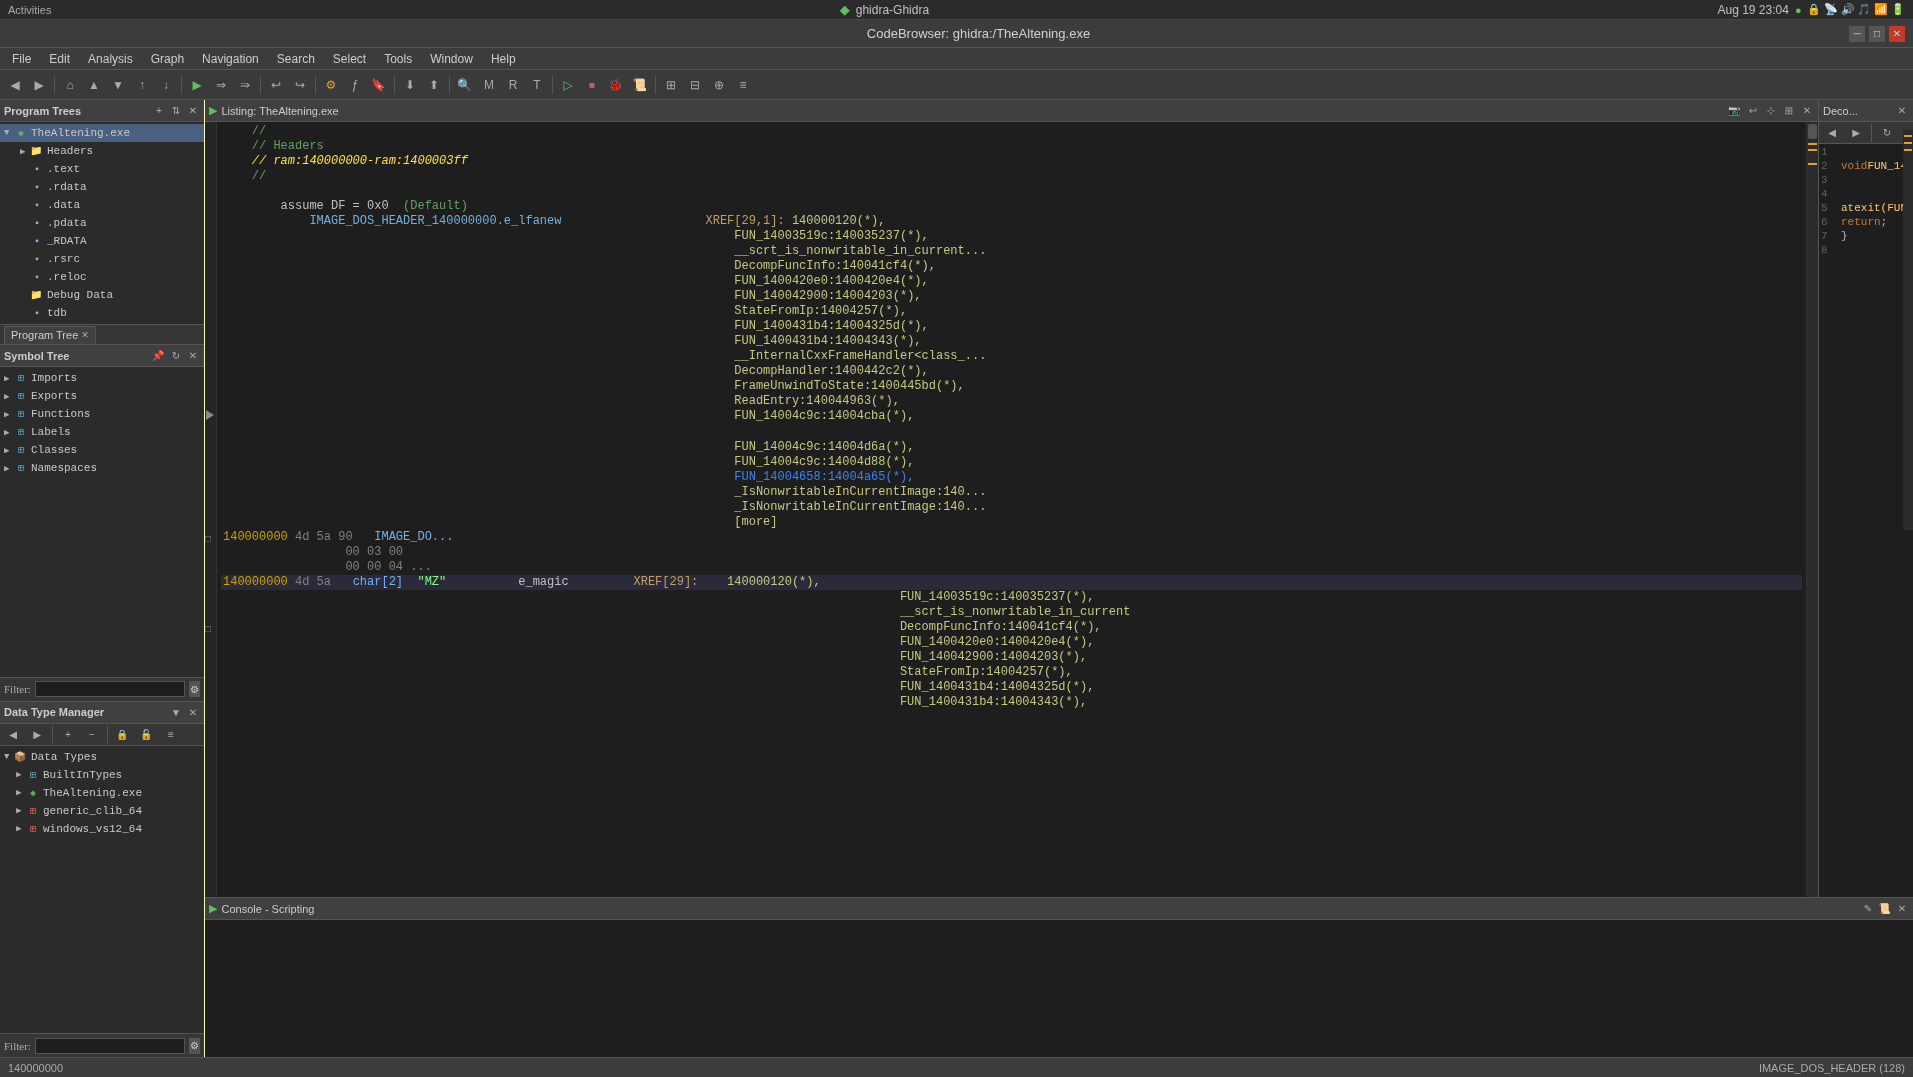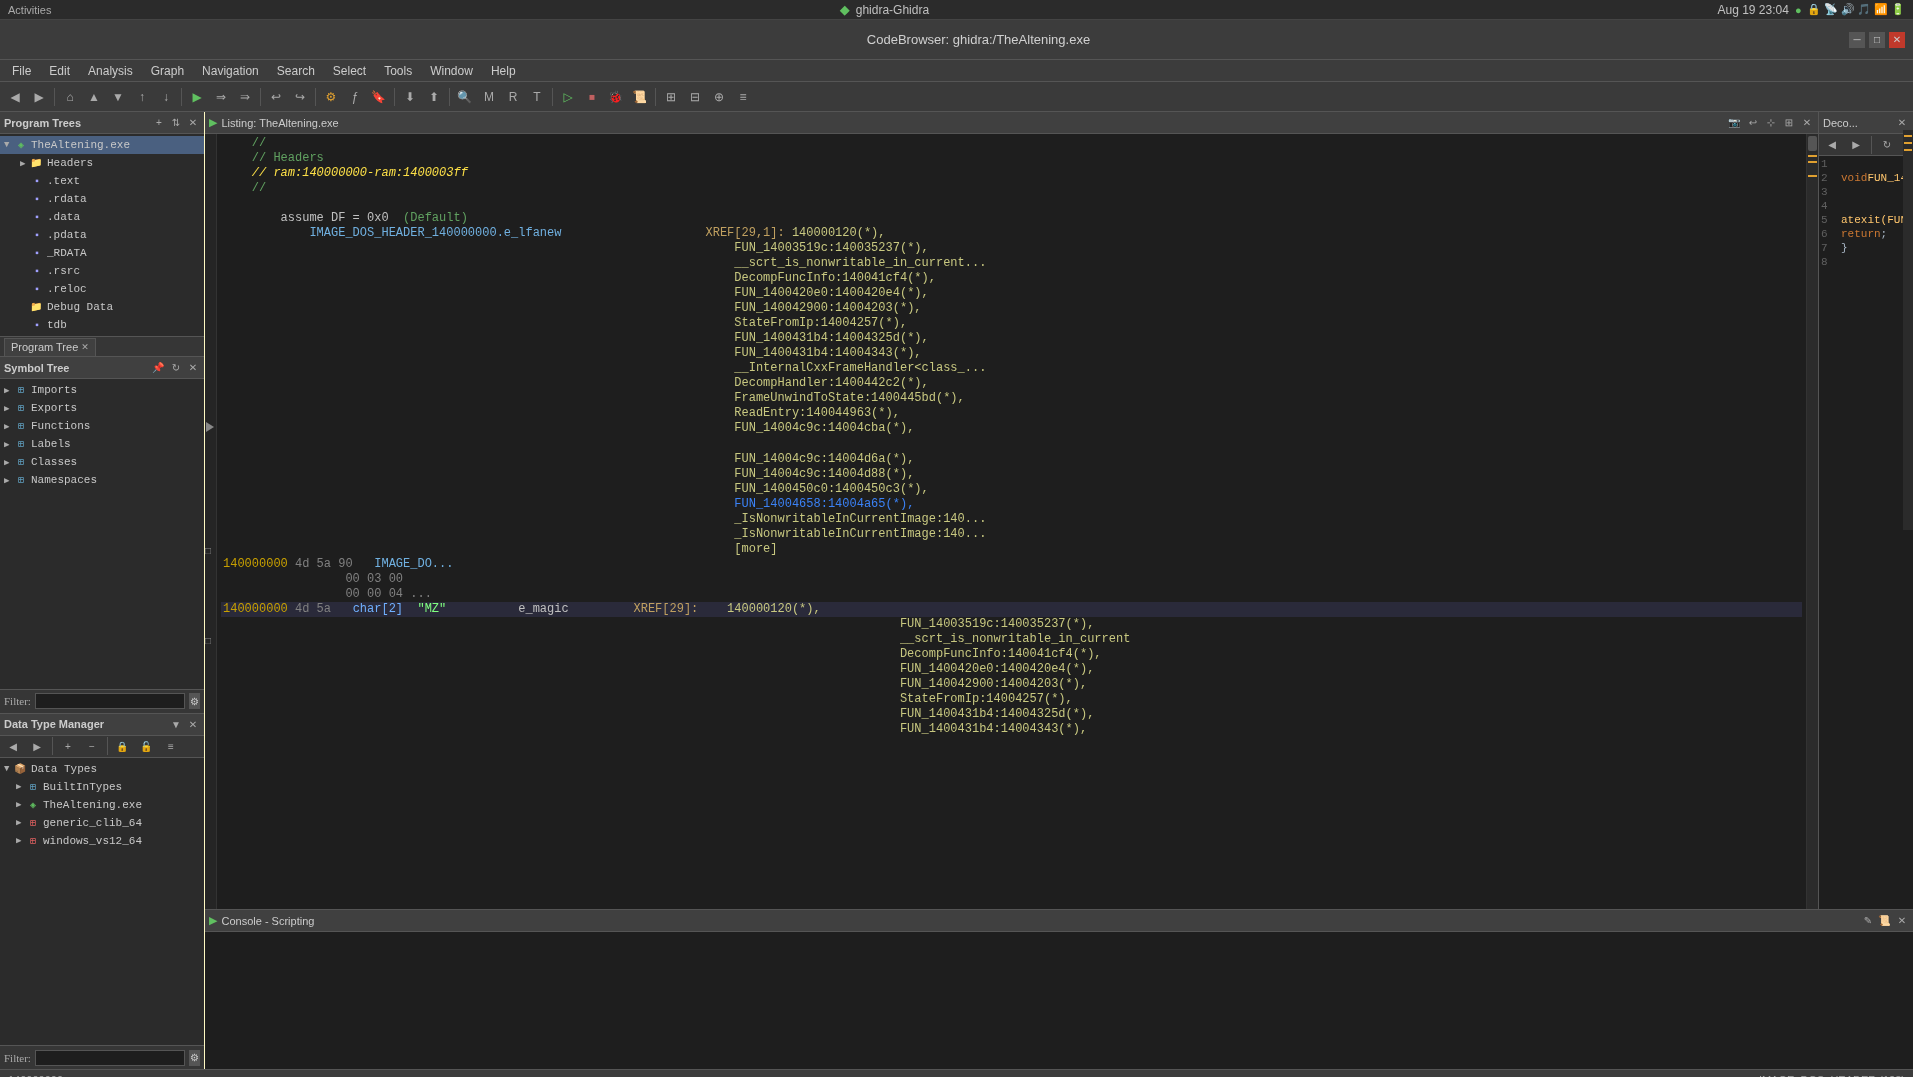--- a/index.html
+++ b/index.html
@@ -8,21 +8,21 @@
       font-size: 12px;
       background: #2b2b2b;
       color: #c0c0c0;
       width: 1913px;
       height: 1077px;
       overflow: hidden;
     }
 
     
     #titlebar {
-      height: 40px;
+      height: 28px;
       background: #3c3c3c;
       display: flex;
       align-items: center;
       justify-content: space-between;
       padding: 0 8px;
       border-bottom: 1px solid #555;
     }
     #titlebar .title {
       color: #d0d0d0;
       font-size: 13px;
@@ -748,23 +748,20 @@
               <div class="listing-line">
                 <span style="white-space:pre;">                                                                       </span><span style="color:#c8c880;">FUN_14004c9c:14004cba(*),</span>
               </div>
               <div class="listing-line">
                 <span style="white-space:pre;">                                                                       </span><span style="color:#c8c880;margin-top:16px;">FUN_14004c9c:14004d6a(*),</span>
               </div>
               <div class="listing-line">
                 <span style="white-space:pre;">                                                                       </span><span style="color:#c8c880;">FUN_14004c9c:14004d88(*),</span>
               </div>
               <div class="listing-line">
-                <span style="white-space:pre;">                                                                       </span><span style="color:#c8c880;">FUN_1400450c0:1400450c3(*),</span>
-              </div>
-              <div class="listing-line">
                 <span style="white-space:pre;">                                                                       </span><span style="color:#3b82f6;">FUN_14004658:14004a65(*),</span>
               </div>
               <div class="listing-line">
                 <span style="white-space:pre;">                                                                       </span><span style="color:#c8c880;">_IsNonwritableInCurrentImage:140...</span>
               </div>
               <div class="listing-line">
                 <span style="white-space:pre;">                                                                       </span><span style="color:#c8c880;">_IsNonwritableInCurrentImage:140...</span>
               </div>
               <div class="listing-line">
                 <span style="white-space:pre;">                                                                       </span><span style="color:#c8c880;">[more]</span>

